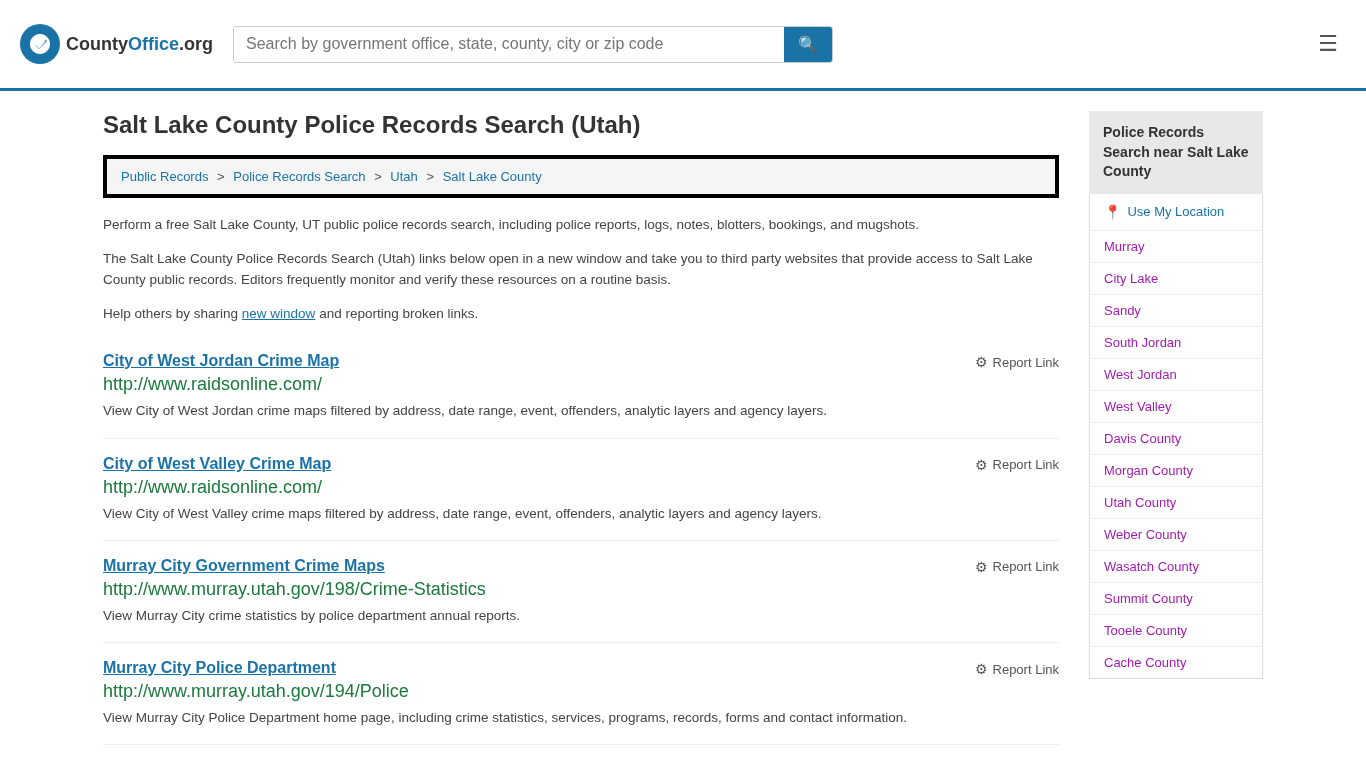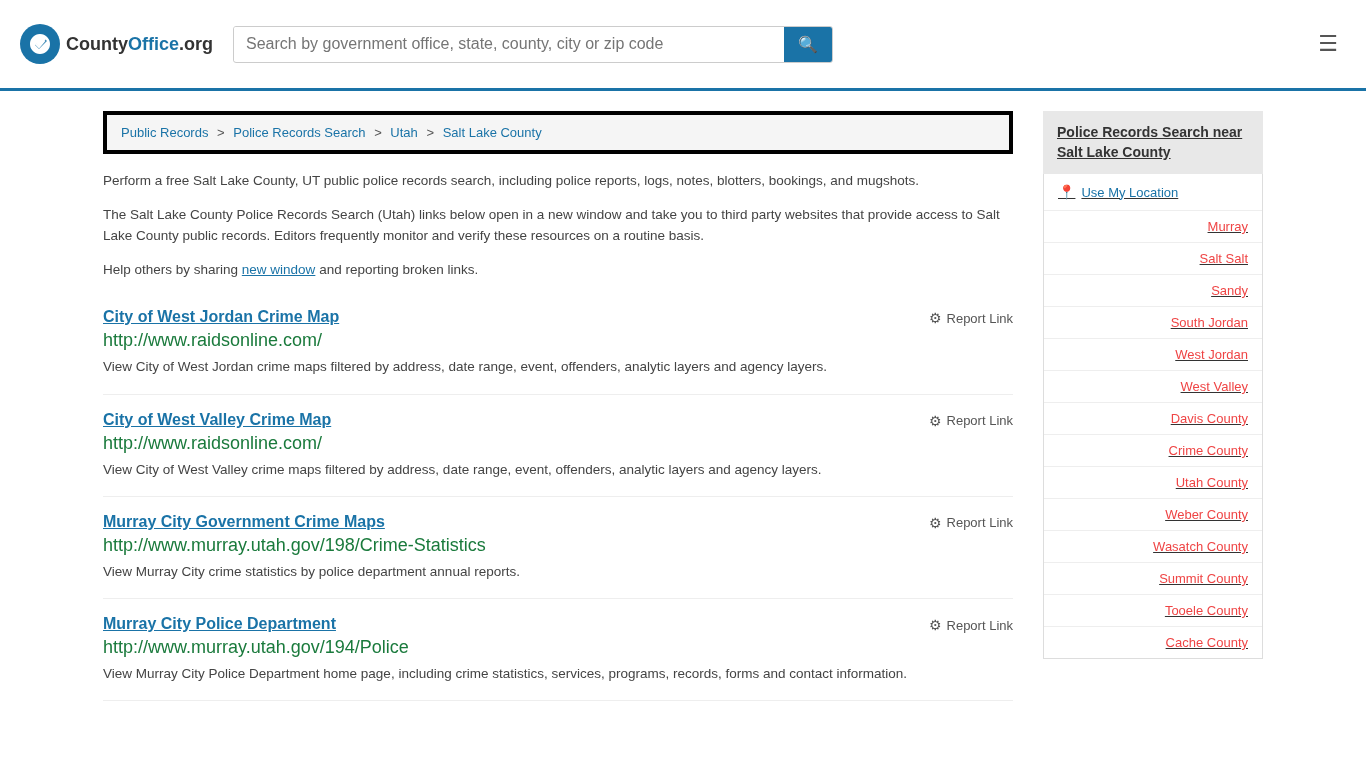--- a/index.html
+++ b/index.html
@@ -157,23 +157,22 @@
       margin-bottom: 6px;
     }
     .result-desc {
       color: #444;
       font-size: 13.5px;
       line-height: 1.5;
     }
 
     
     .sidebar {
-      width: 220px;
+      width: 174px;
       flex-shrink: 0;
-      text-decoration: underline;
     }
     .sidebar-title {
       background: #e8e8e8;
       padding: 12px 14px;
       font-weight: bold;
       font-size: 14px;
       color: #333;
       margin-bottom: 0;
       line-height: 1.4;
     }
@@ -191,26 +190,25 @@
       cursor: pointer;
       font-size: 13px;
     }
     .location-icon {
       color: #e44;
       font-size: 14px;
     }
     .sidebar-link {
       display: block;
       padding: 8px 14px;
-      color: #ef4444;
+      color: #a21caf;
       text-decoration: none;
       font-size: 13px;
       border-bottom: 1px solid #eee;
       cursor: pointer;
-      text-align: right;
     }
     .sidebar-link:last-child { border-bottom: none; }
   </style>
 </head>
 <body>
 
 <header class="header">
   <a class="logo-area" href="#">
     <div class="logo-circle">
       <svg width="24" height="24" viewBox="0 0 24 24" fill="none">
@@ -225,20 +223,21 @@
     <input type="text" placeholder="Search by government office, state, county, city or zip code" style="">
     <button>🔍</button>
   </div>
   <button class="menu-btn">☰</button>
 </header>
 
 <div class="main-container">
 
   <div class="content">
 
+    <h1 class="page-title">Salt Lake County Police Records Search (Utah)</h1>
 
     <div class="breadcrumb">
       <a href="#">Public Records</a>
       <span>&gt;</span>
       <a href="#">Police Records Search</a>
       <span>&gt;</span>
       <a href="#">Utah</a>
       <span>&gt;</span>
       <a href="#">Salt Lake County</a>
     </div>
@@ -302,27 +301,27 @@
   </div>
 
   <div class="sidebar">
     <div class="sidebar-title">Police Records Search near Salt Lake County</div>
     <div class="sidebar-section">
       <div class="sidebar-use-location">
         <span class="location-icon">📍</span>
         <span>Use My Location</span>
       </div>
       <a class="sidebar-link" href="#">Murray</a>
-      <a class="sidebar-link" href="#">Salt Salt</a>
+      <a class="sidebar-link" href="#">City Lake</a>
       <a class="sidebar-link" href="#">Sandy</a>
       <a class="sidebar-link" href="#">South Jordan</a>
       <a class="sidebar-link" href="#">West Jordan</a>
       <a class="sidebar-link" href="#">West Valley</a>
       <a class="sidebar-link" href="#">Davis County</a>
-      <a class="sidebar-link" href="#">Crime County</a>
+      <a class="sidebar-link" href="#">Morgan County</a>
       <a class="sidebar-link" href="#">Utah County</a>
       <a class="sidebar-link" href="#">Weber County</a>
       <a class="sidebar-link" href="#">Wasatch County</a>
       <a class="sidebar-link" href="#">Summit County</a>
       <a class="sidebar-link" href="#">Tooele County</a>
       <a class="sidebar-link" href="#">Cache County</a>
     </div>
   </div>
 
 </div>

